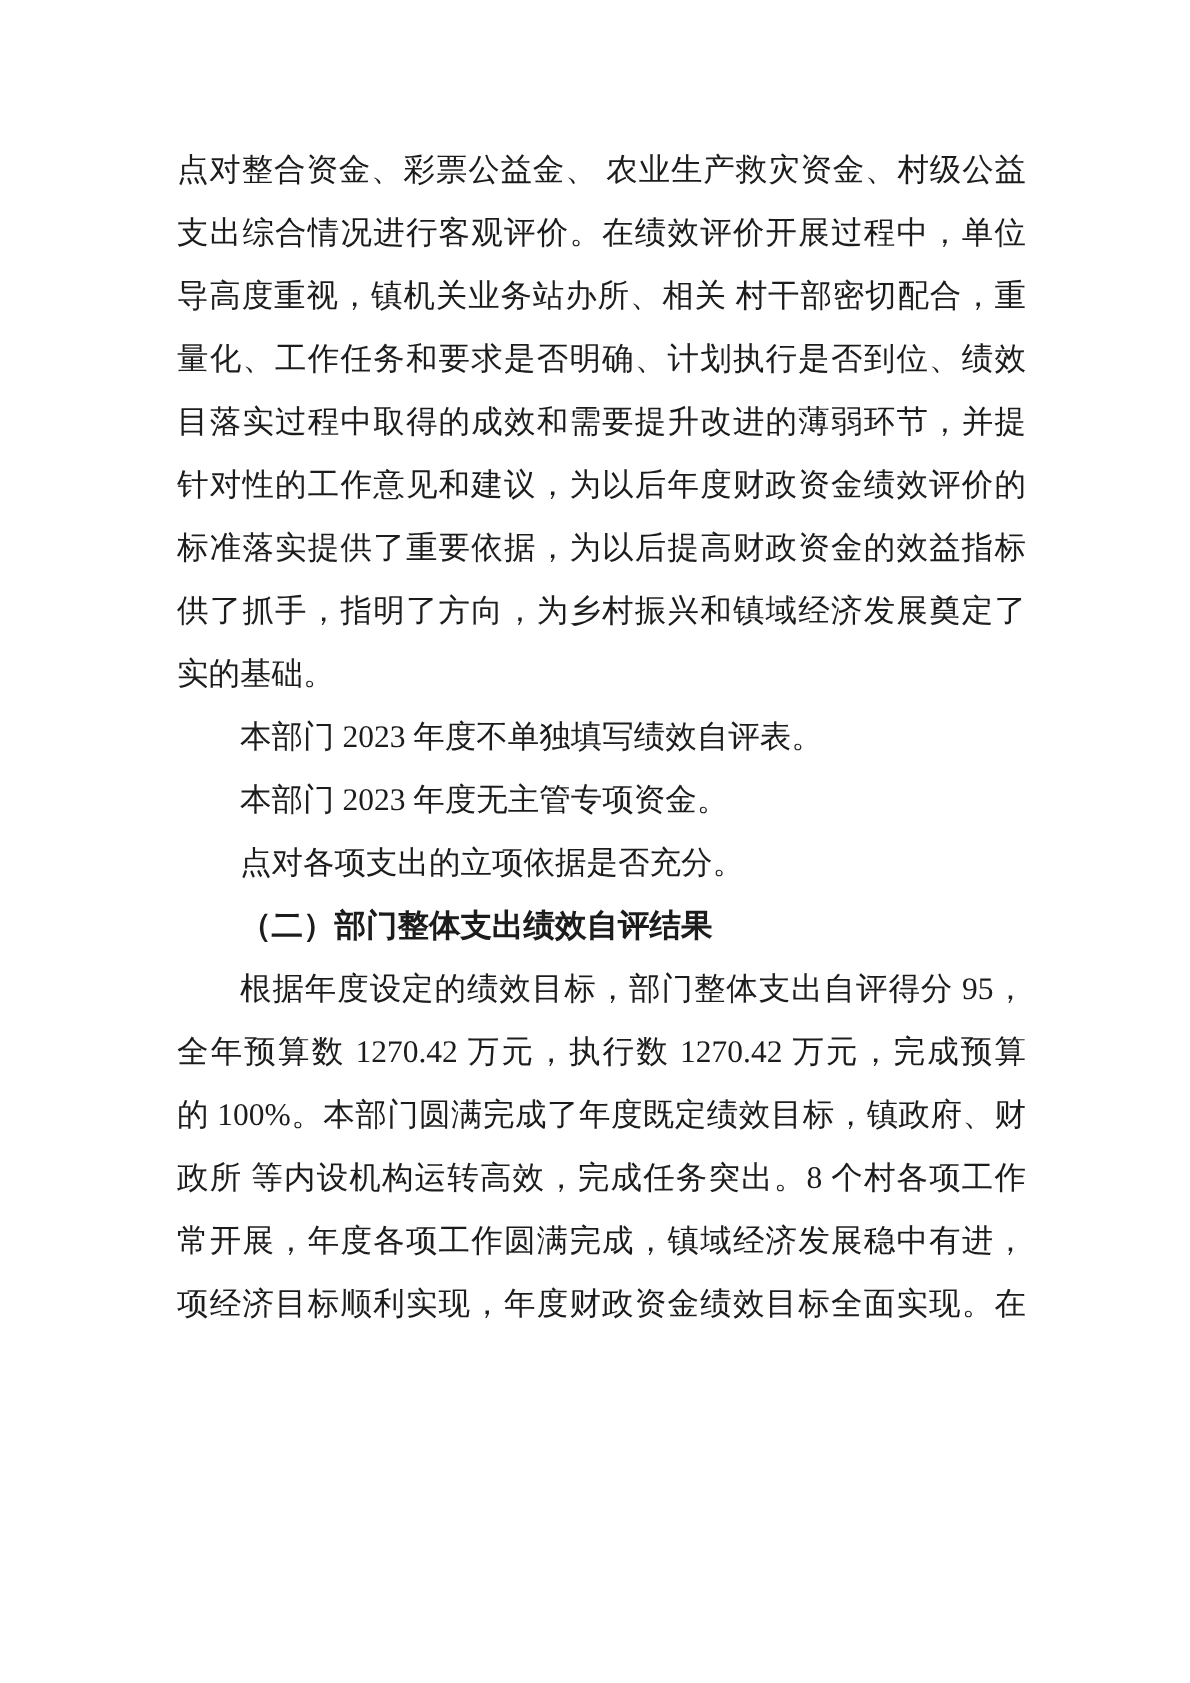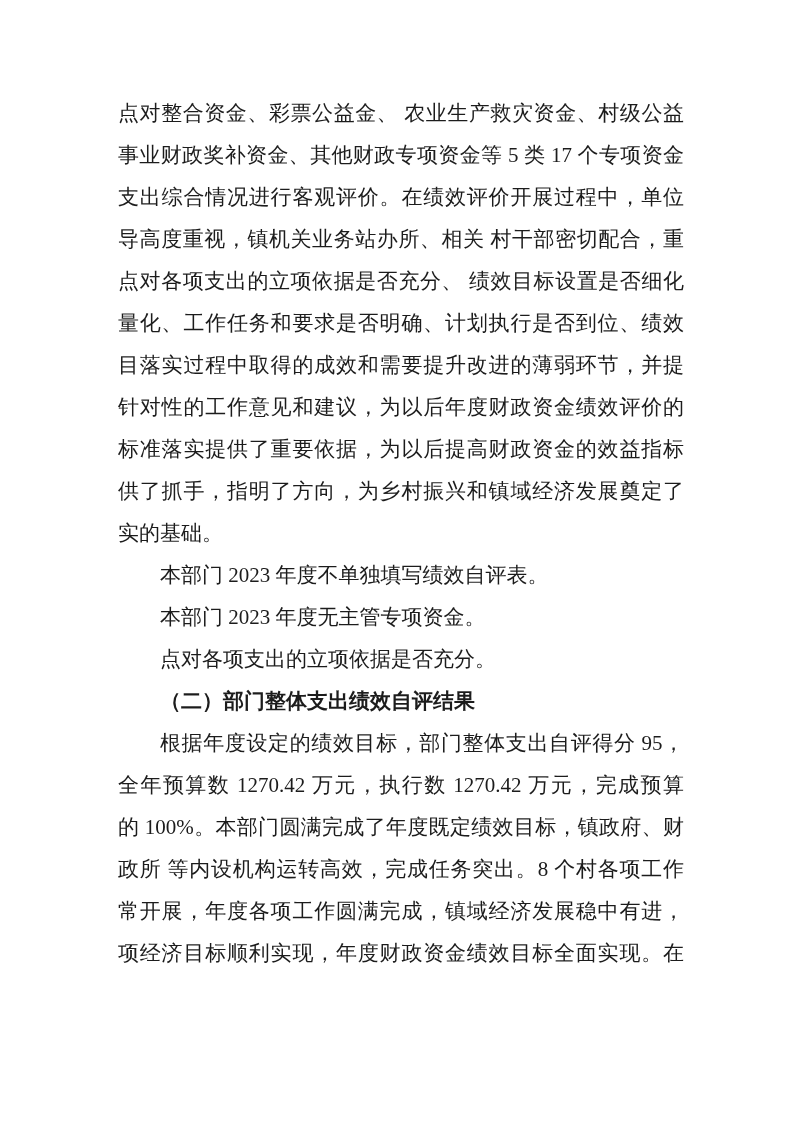--- a/index.html
+++ b/index.html
@@ -45,24 +45,22 @@
     font-weight: bold;
   }
 </style>
 </head>
 <body>
 
 <div class="page">
   <div class="text-block">
       <div class="para">
         <div class="line j">点对整合资金、彩票公益金、 农业生产救灾资金、村级公益</div>
-        <div class="line j">事业财政奖补资金、其他财政专项资金等 5 类 17 个专项资金</div>
         <div class="line j">支出综合情况进行客观评价。在绩效评价开展过程中，单位领</div>
         <div class="line j">导高度重视，镇机关业务站办所、相关 村干部密切配合，重</div>
-        <div class="line j">点对各项支出的立项依据是否充分、 绩效目标设置是否细化</div>
         <div class="line j">量化、工作任务和要求是否明确、计划执行是否到位、绩效目</div>
         <div class="line j">目落实过程中取得的成效和需要提升改进的薄弱环节，并提出</div>
         <div class="line j">针对性的工作意见和建议，为以后年度财政资金绩效评价的高</div>
         <div class="line j">标准落实提供了重要依据，为以后提高财政资金的效益指标提</div>
         <div class="line j">供了抓手，指明了方向，为乡村振兴和镇域经济发展奠定了坚</div>
         <div class="line">实的基础。</div>
       </div>
       <div class="para">
         <div class="line ind">本部门 2023 年度不单独填写绩效自评表。</div>
       </div>

